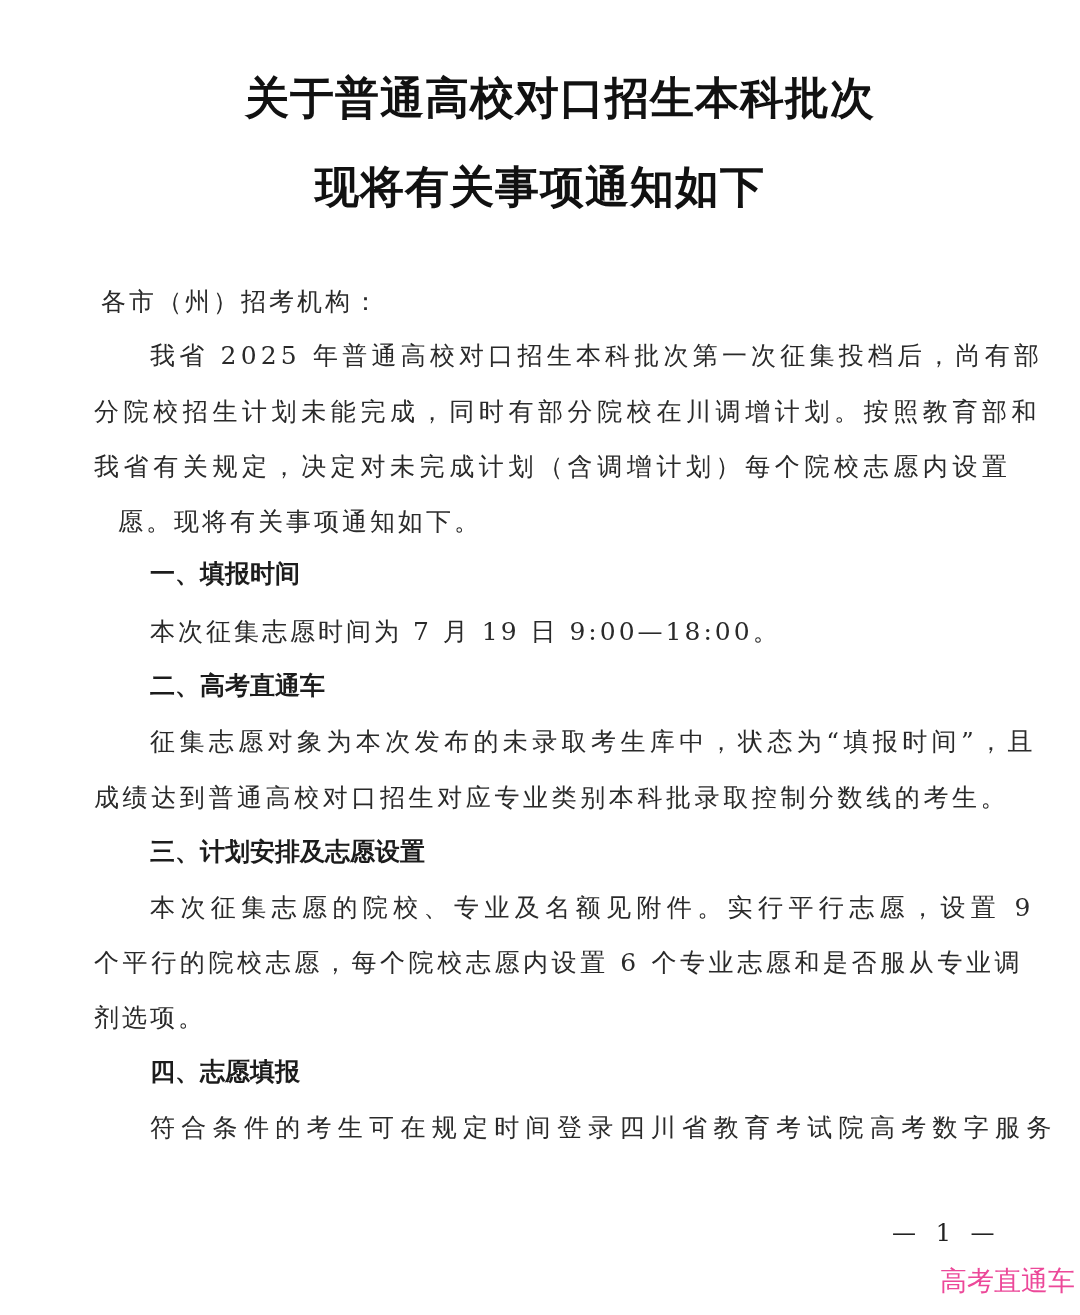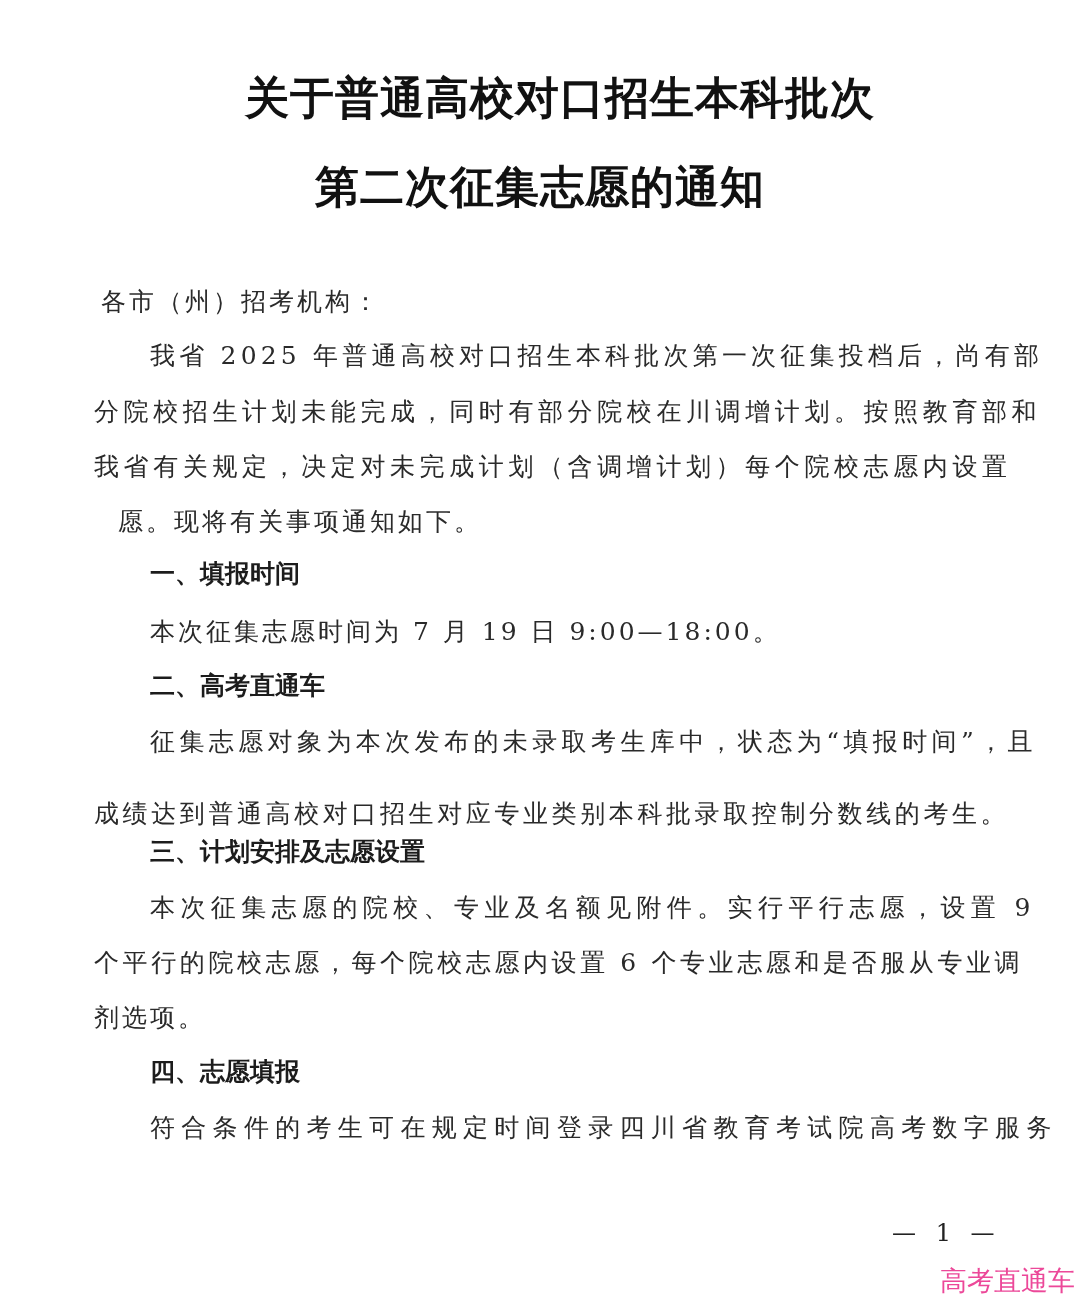--- a/index.html
+++ b/index.html
@@ -27,35 +27,35 @@
   .watermark {
     position: absolute; left: 940px; top: 1263px; font-family: "DejaVu Sans", "Liberation Sans", sans-serif;
     font-size: 27px; color: #ec4899; white-space: nowrap;
   }
 </style>
 </head>
 <body>
 
 <div>
   <div class="title" style="top:69px;padding-left:20px;">关于普通高校对口招生本科批次</div>
-  <div class="title" style="top:158px;">第二次征集志愿的通知</div>
+  <div class="title" style="top:158px;">现将有关事项通知如下</div>
 
   <div class="line" style="left:94px; top:287px; letter-spacing:3px;margin-left:7px;">各市（州）招考机构：</div>
 
   <div class="line" style="left:150px; top:341px; letter-spacing:4.2px;">我省 2025 年普通高校对口招生本科批次第一次征集投档后，尚有部</div>
   <div class="line" style="left:94px; top:397px; letter-spacing:4.6px;">分院校招生计划未能完成，同时有部分院校在川调增计划。按照教育部和</div>
   <div class="line" style="left:94px; top:452px; letter-spacing:4.6px;">我省有关规定，决定对未完成计划（含调增计划）每个院校志愿内设置</div>
   <div class="line" style="left:94px; top:507px; letter-spacing:3px;margin-left:24px;">愿。现将有关事项通知如下。</div>
 
   <div class="heading" style="left:150px; top:559px;">一、填报时间</div>
   <div class="line" style="left:150px; top:617px; letter-spacing:3px;">本次征集志愿时间为 7 月 19 日 9:00—18:00。</div>
 
   <div class="heading" style="left:150px; top:671px;">二、高考直通车</div>
   <div class="line" style="left:150px; top:727px; letter-spacing:4.4px;">征集志愿对象为本次发布的未录取考生库中，状态为“填报时间”，且</div>
-  <div class="line" style="left:94px; top:783px; letter-spacing:3.6px;margin-top:16px;">成绩达到普通高校对口招生对应专业类别本科批录取控制分数线的考生。</div>
+  <div class="line" style="left:94px; top:783px; letter-spacing:3.6px;">成绩达到普通高校对口招生对应专业类别本科批录取控制分数线的考生。</div>
 
   <div class="heading" style="left:150px; top:837px;">三、计划安排及志愿设置</div>
   <div class="line" style="left:150px; top:893px; letter-spacing:5.4px;">本次征集志愿的院校、专业及名额见附件。实行平行志愿，设置 9</div>
   <div class="line" style="left:94px; top:948px; letter-spacing:3.6px;">个平行的院校志愿，每个院校志愿内设置 6 个专业志愿和是否服从专业调</div>
   <div class="line" style="left:94px; top:1003px; letter-spacing:3px;">剂选项。</div>
 
   <div class="heading" style="left:150px; top:1057px;">四、志愿填报</div>
   <div class="line" style="left:150px; top:1113px; letter-spacing:6.3px;">符合条件的考生可在规定时间登录四川省教育考试院高考数字服务</div>
 
   <div class="page-num">— 1 —</div>

